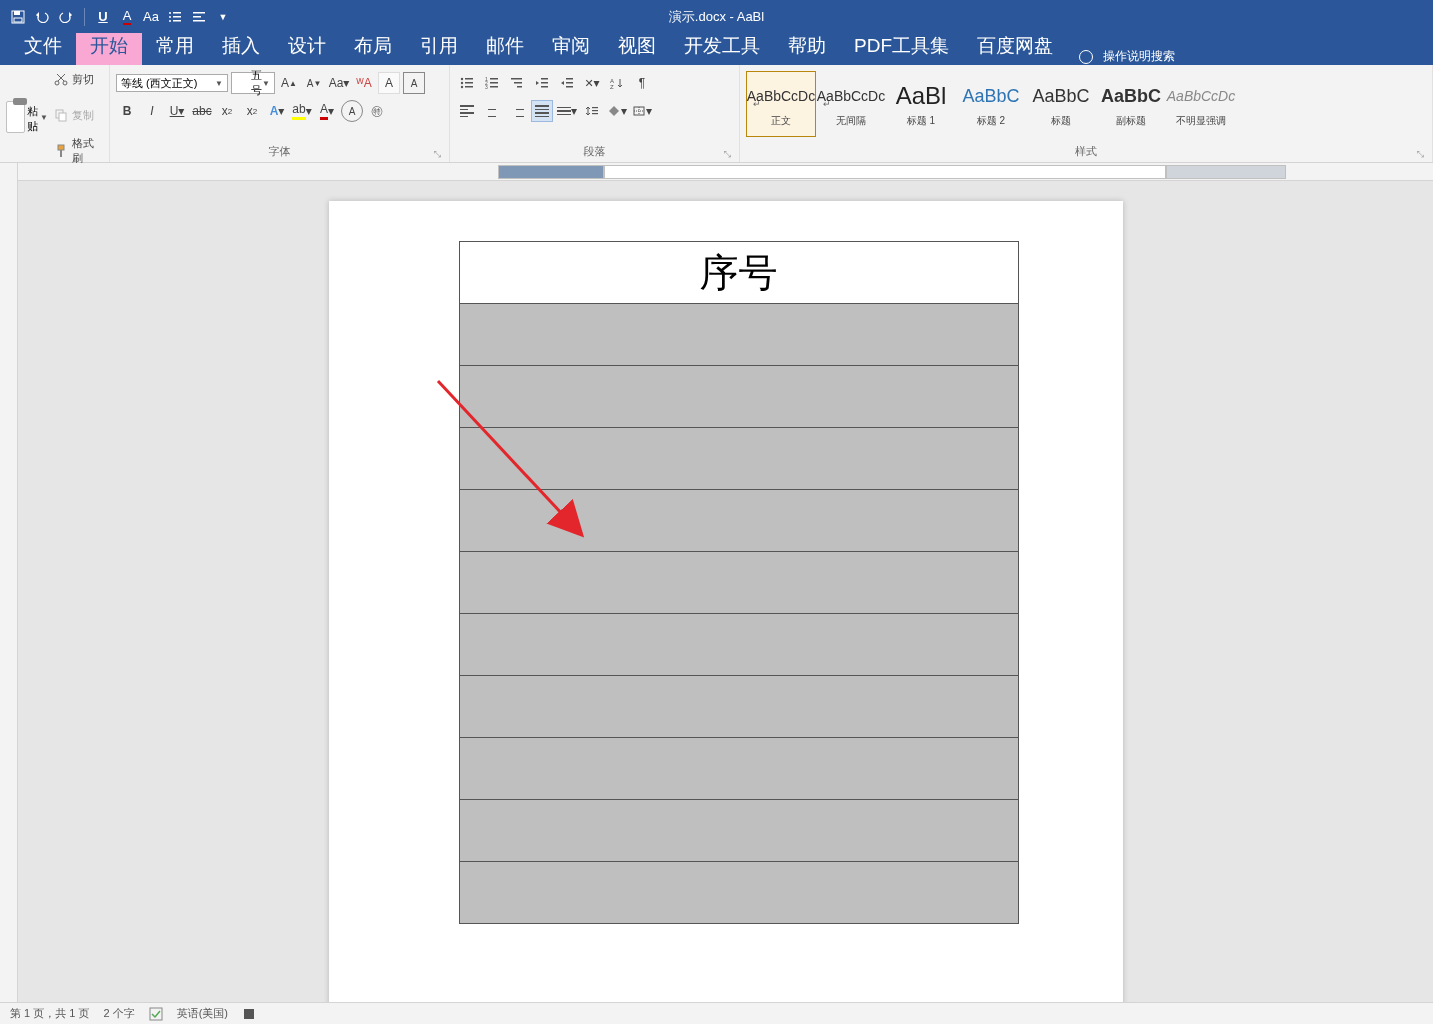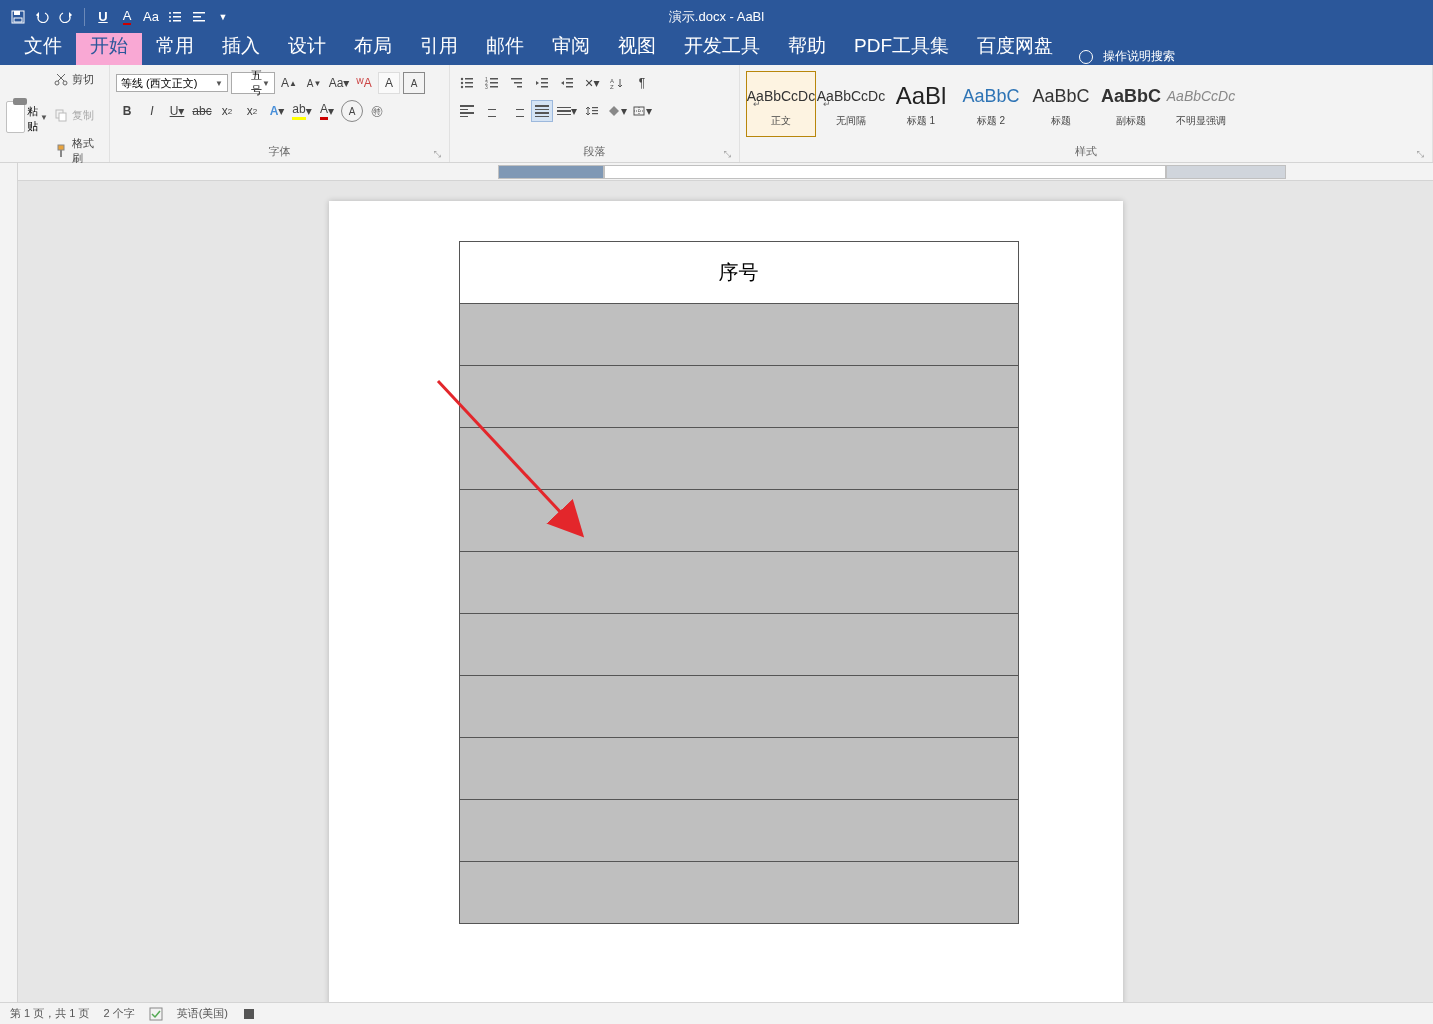--- a/index.html
+++ b/index.html
@@ -74,21 +74,21 @@
 .h-ruler { height: 18px; background: #f3f3f3; border-bottom: 1px solid #d4d4d4; position: relative; }
 .ruler-active { position: absolute; top: 2px; height: 14px; background: #fff; border: 1px solid #c0c0c0; }
 .ruler-corner { position: absolute; left: 0; top: 0; width: 18px; height: 18px; background: #f3f3f3; border-right: 1px solid #d4d4d4; display: flex; align-items: center; justify-content: center; font-size: 9px; color: #666; }
 
 .page-container { position: absolute; left: 0; right: 0; top: 18px; bottom: 0; overflow: auto; background: #e6e6e6; }
 .page { width: 794px; background: #fff; margin: 20px auto 0 auto; min-height: 900px; box-shadow: 0 0 6px rgba(0,0,0,0.2); padding: 40px 30px 0 30px; position: relative; }
 
 .doc-table { width: 560px; margin-left: 100px; border-collapse: collapse; }
 .doc-table td { border: 1px solid #555; height: 62px; text-align: center; font-size: 26px; background: #fff; }
 .doc-table td.selected { background: #bfbfbf; }
-.doc-table td.header { font-size: 20px; }
+.doc-table td.header { font-size: 39px; }
 
 
 .red-arrow { position: absolute; pointer-events: none; }
 
 
 .statusbar { height: 22px; background: #f3f3f3; border-top: 1px solid #d4d4d4; display: flex; align-items: center; font-size: 11px; color: #555; padding: 0 10px; gap: 14px; }
 .status-item { cursor: pointer; }
 
 
 svg { display: block; }

